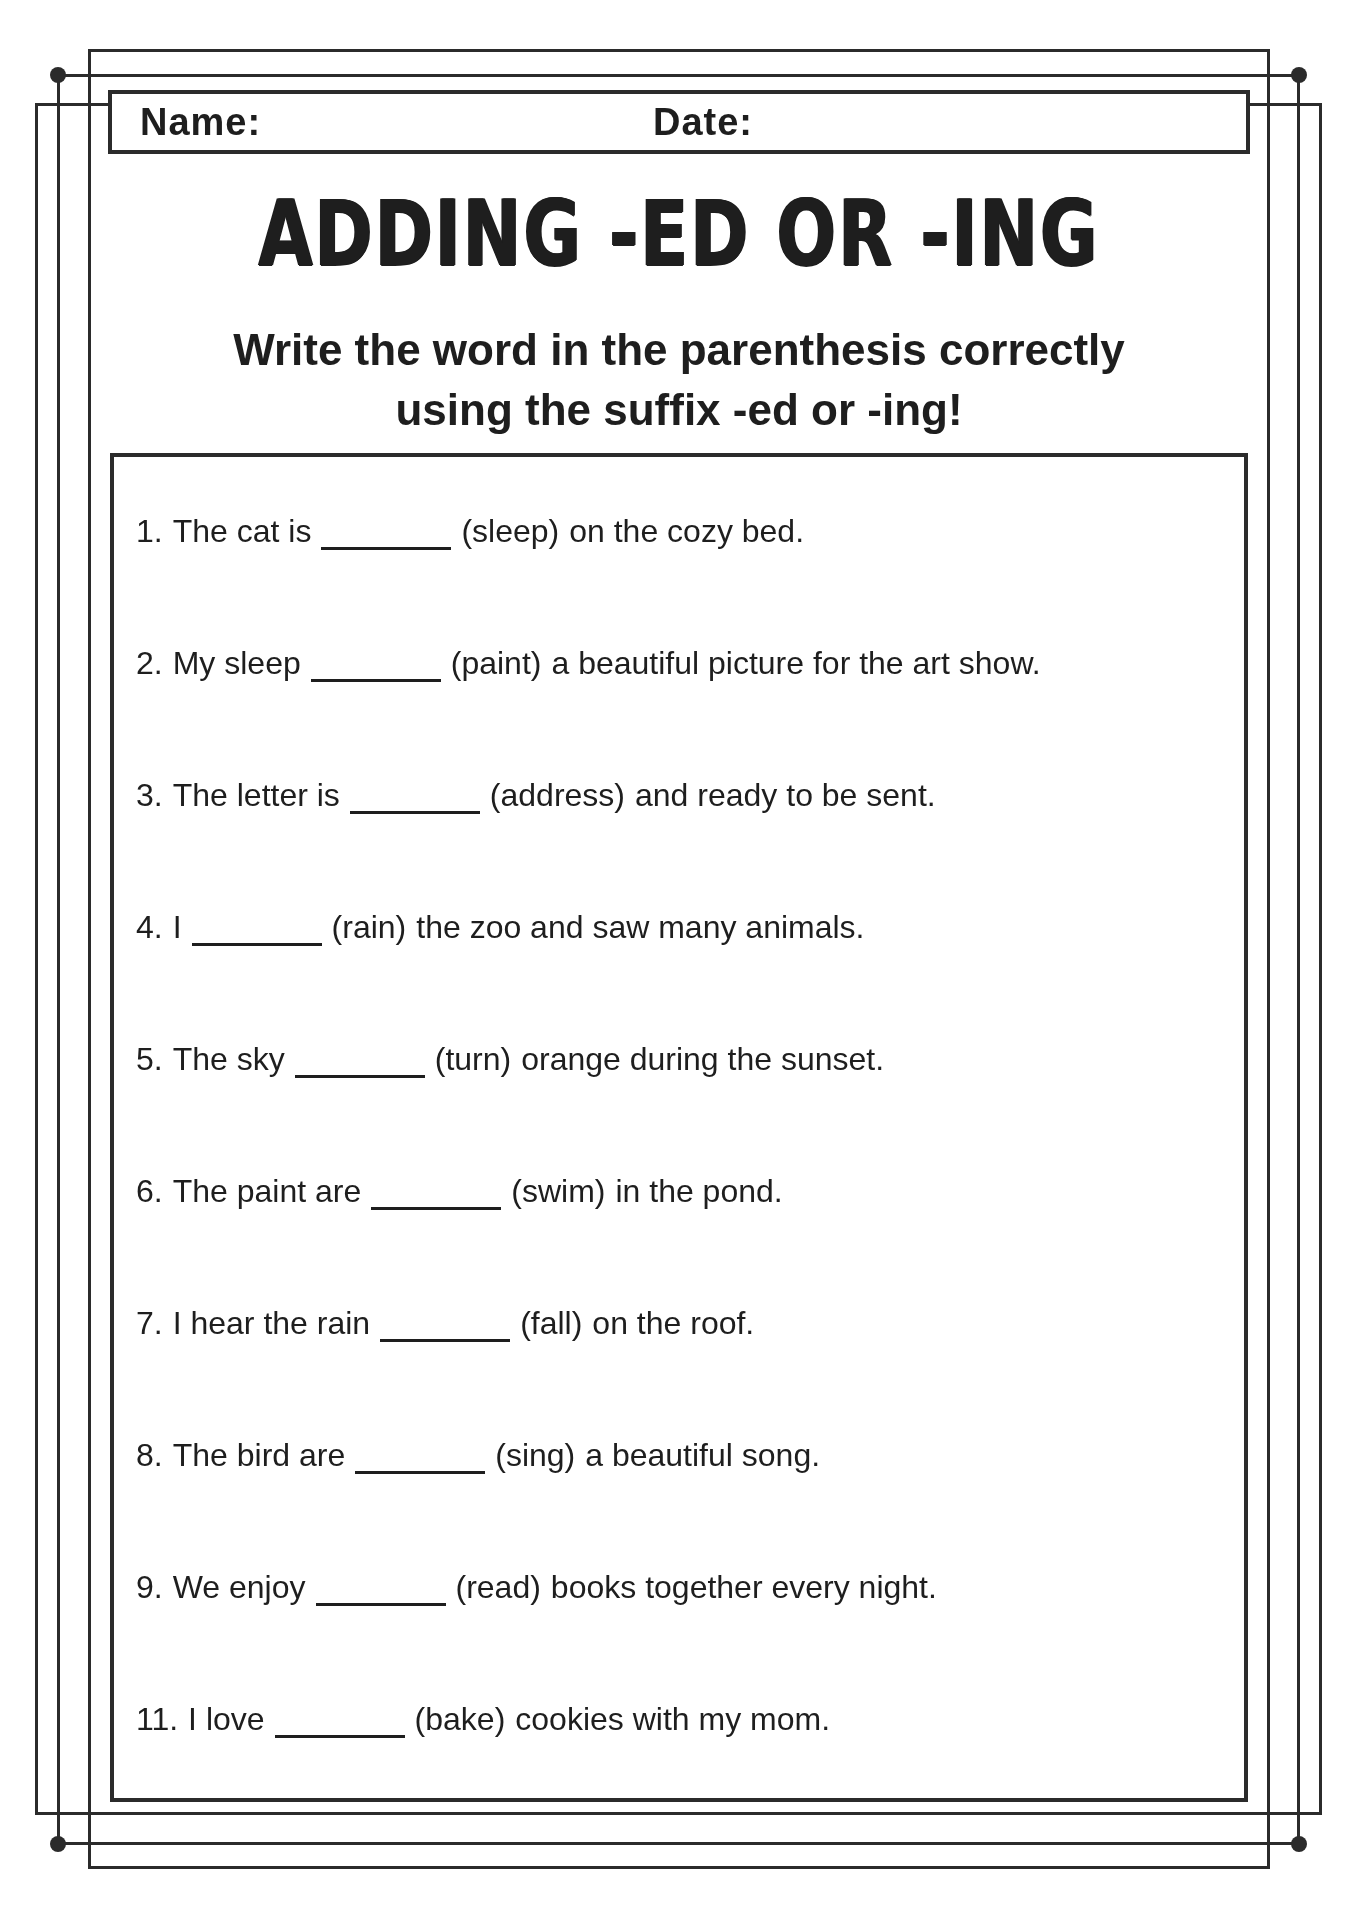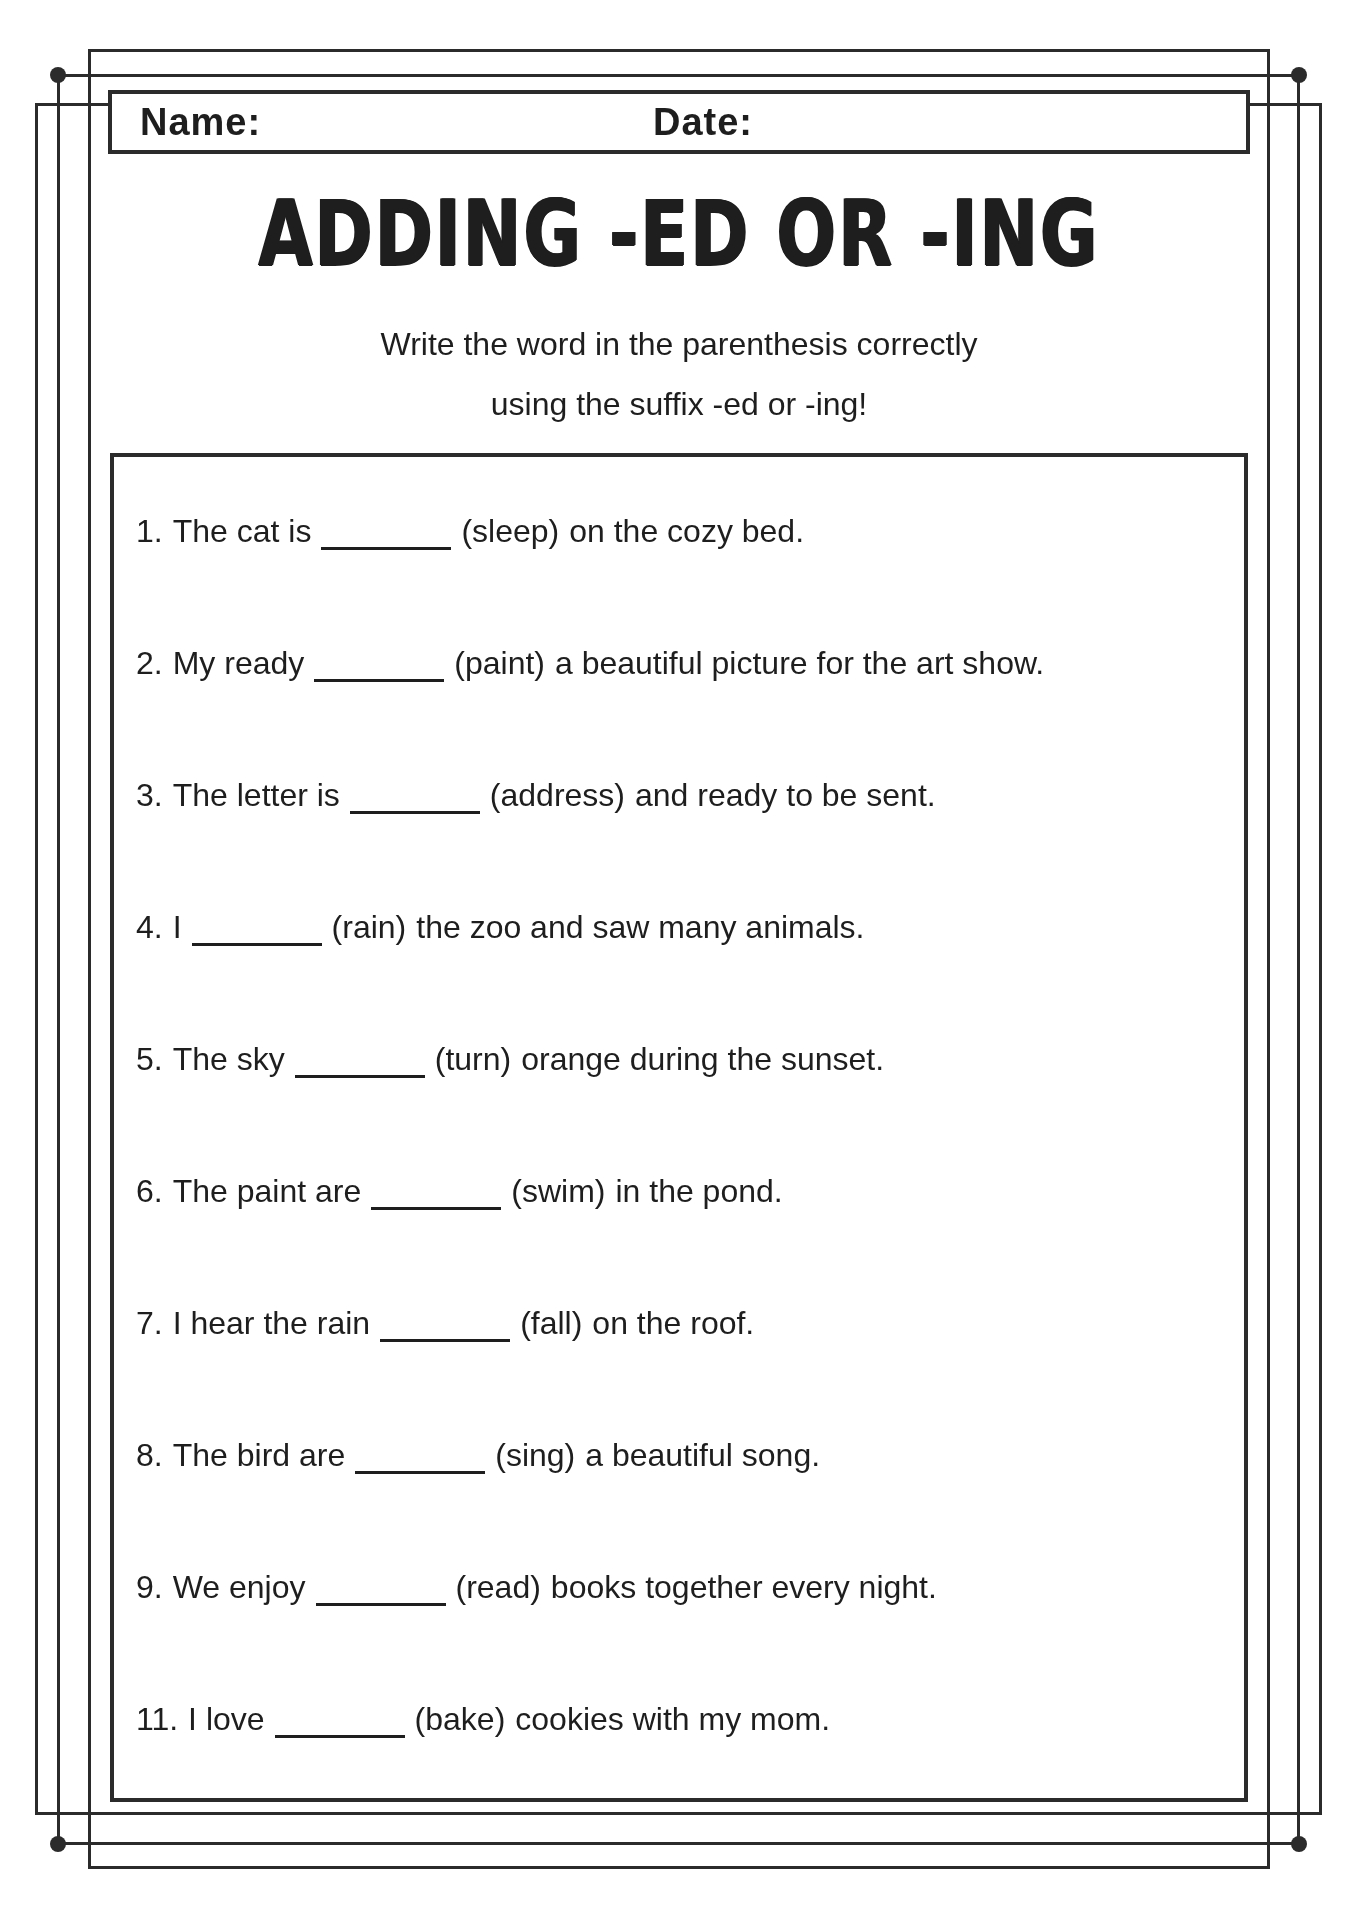--- a/index.html
+++ b/index.html
@@ -50,23 +50,23 @@
     letter-spacing:2px;
     line-height:1.0;
     transform:scaleY(1.3);
     transform-origin:50% 0;
     text-shadow:1px 0 var(--ink),-1px 0 var(--ink),0 1px var(--ink);
     white-space:nowrap;
     color:var(--ink);
     z-index:2;
   }
   .subtitle{
-    position:absolute;left:0;right:0;margin:12px;
-    text-align:center;font-size:32px;line-height:48px;
-    color:var(--ink);z-index:2;font-weight:400;
+    position:absolute;left:0;right:0;margin:18px;
+    text-align:center;font-size:44px;line-height:48px;
+    color:var(--ink);z-index:2;font-weight:700;
   }
   .subtitle-1{top:308px;}
   .subtitle-2{top:368px;text-align:center;}
 
   
   .qbox{
     position:absolute;left:110px;top:453px;width:1138px;height:1349px;
     border:4px solid var(--line);box-sizing:border-box;background:var(--paper);z-index:2;
   }
   .qlist{position:absolute;left:0;right:0;top:0;bottom:0;padding:8px 4px 0 22px;}
@@ -109,21 +109,21 @@
   <div class="q-row">
     <span class="q-num">1.</span>
     <span class="q-before">The cat is</span>
     <span class="q-blank"></span>
     <span class="q-word">(sleep)</span>
     <span class="q-after">on the cozy bed.</span>
   </div>
 
   <div class="q-row">
     <span class="q-num">2.</span>
-    <span class="q-before">My ready</span>
+    <span class="q-before">My sleep</span>
     <span class="q-blank"></span>
     <span class="q-word">(paint)</span>
     <span class="q-after">a beautiful picture for the art show.</span>
   </div>
 
   <div class="q-row">
     <span class="q-num">3.</span>
     <span class="q-before">The letter is</span>
     <span class="q-blank"></span>
     <span class="q-word">(address)</span>

